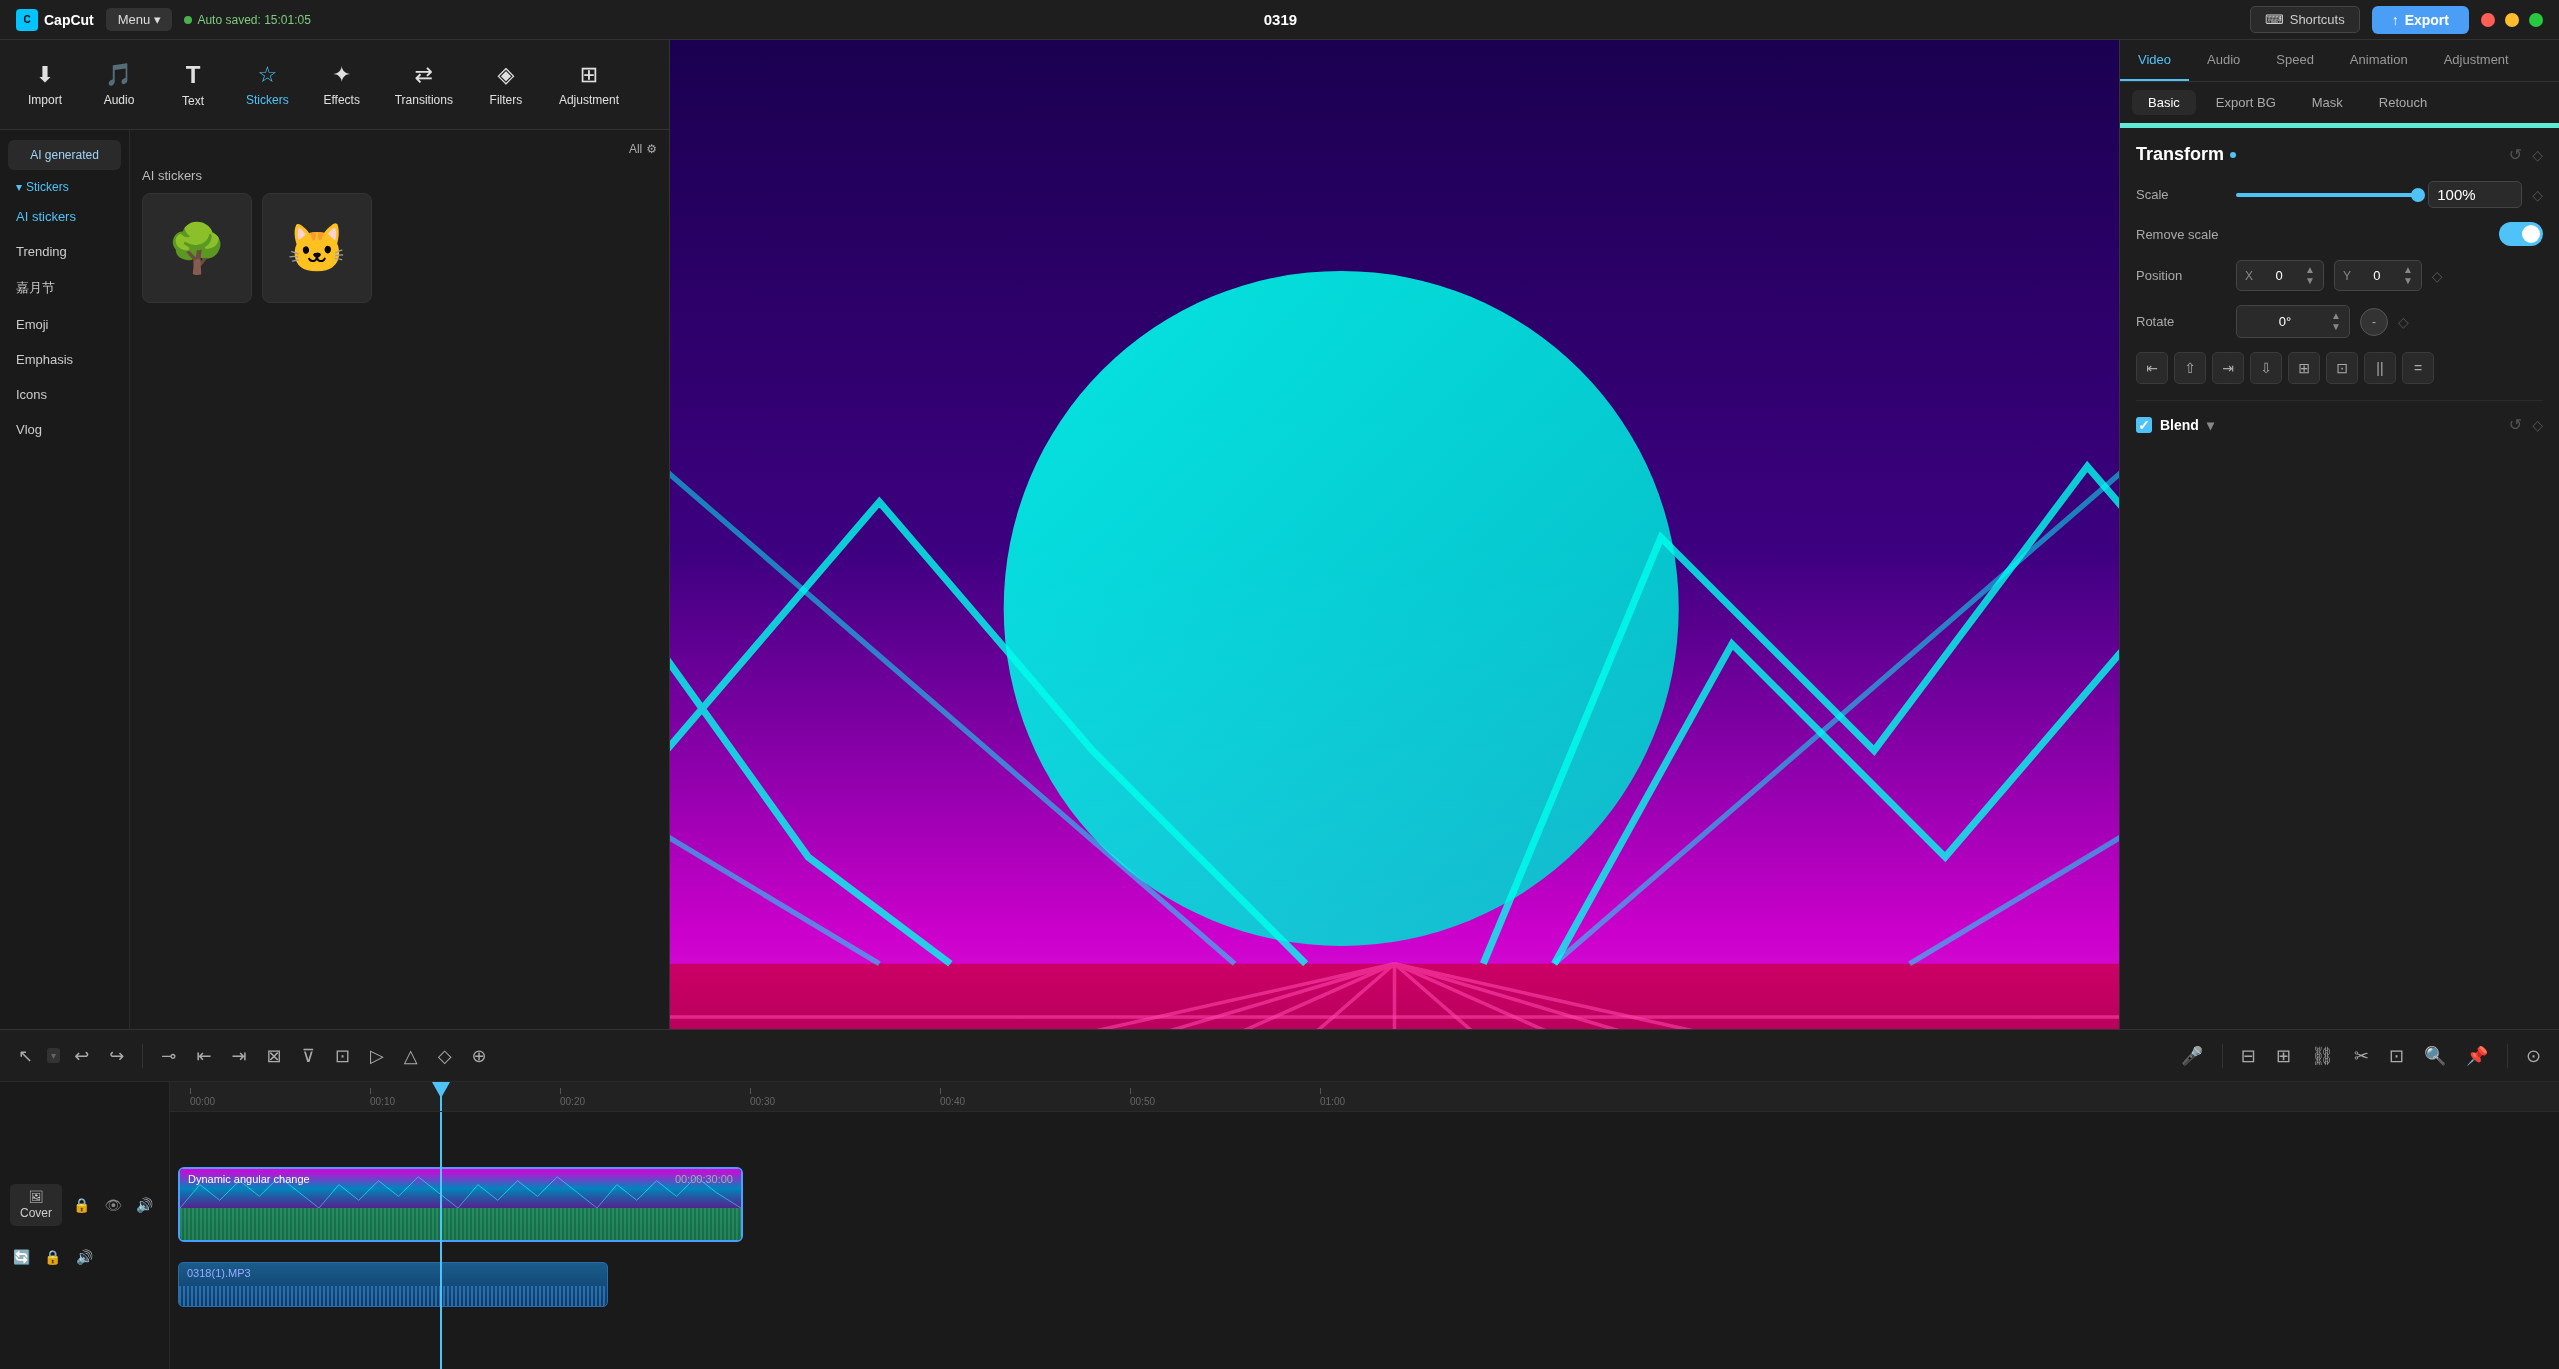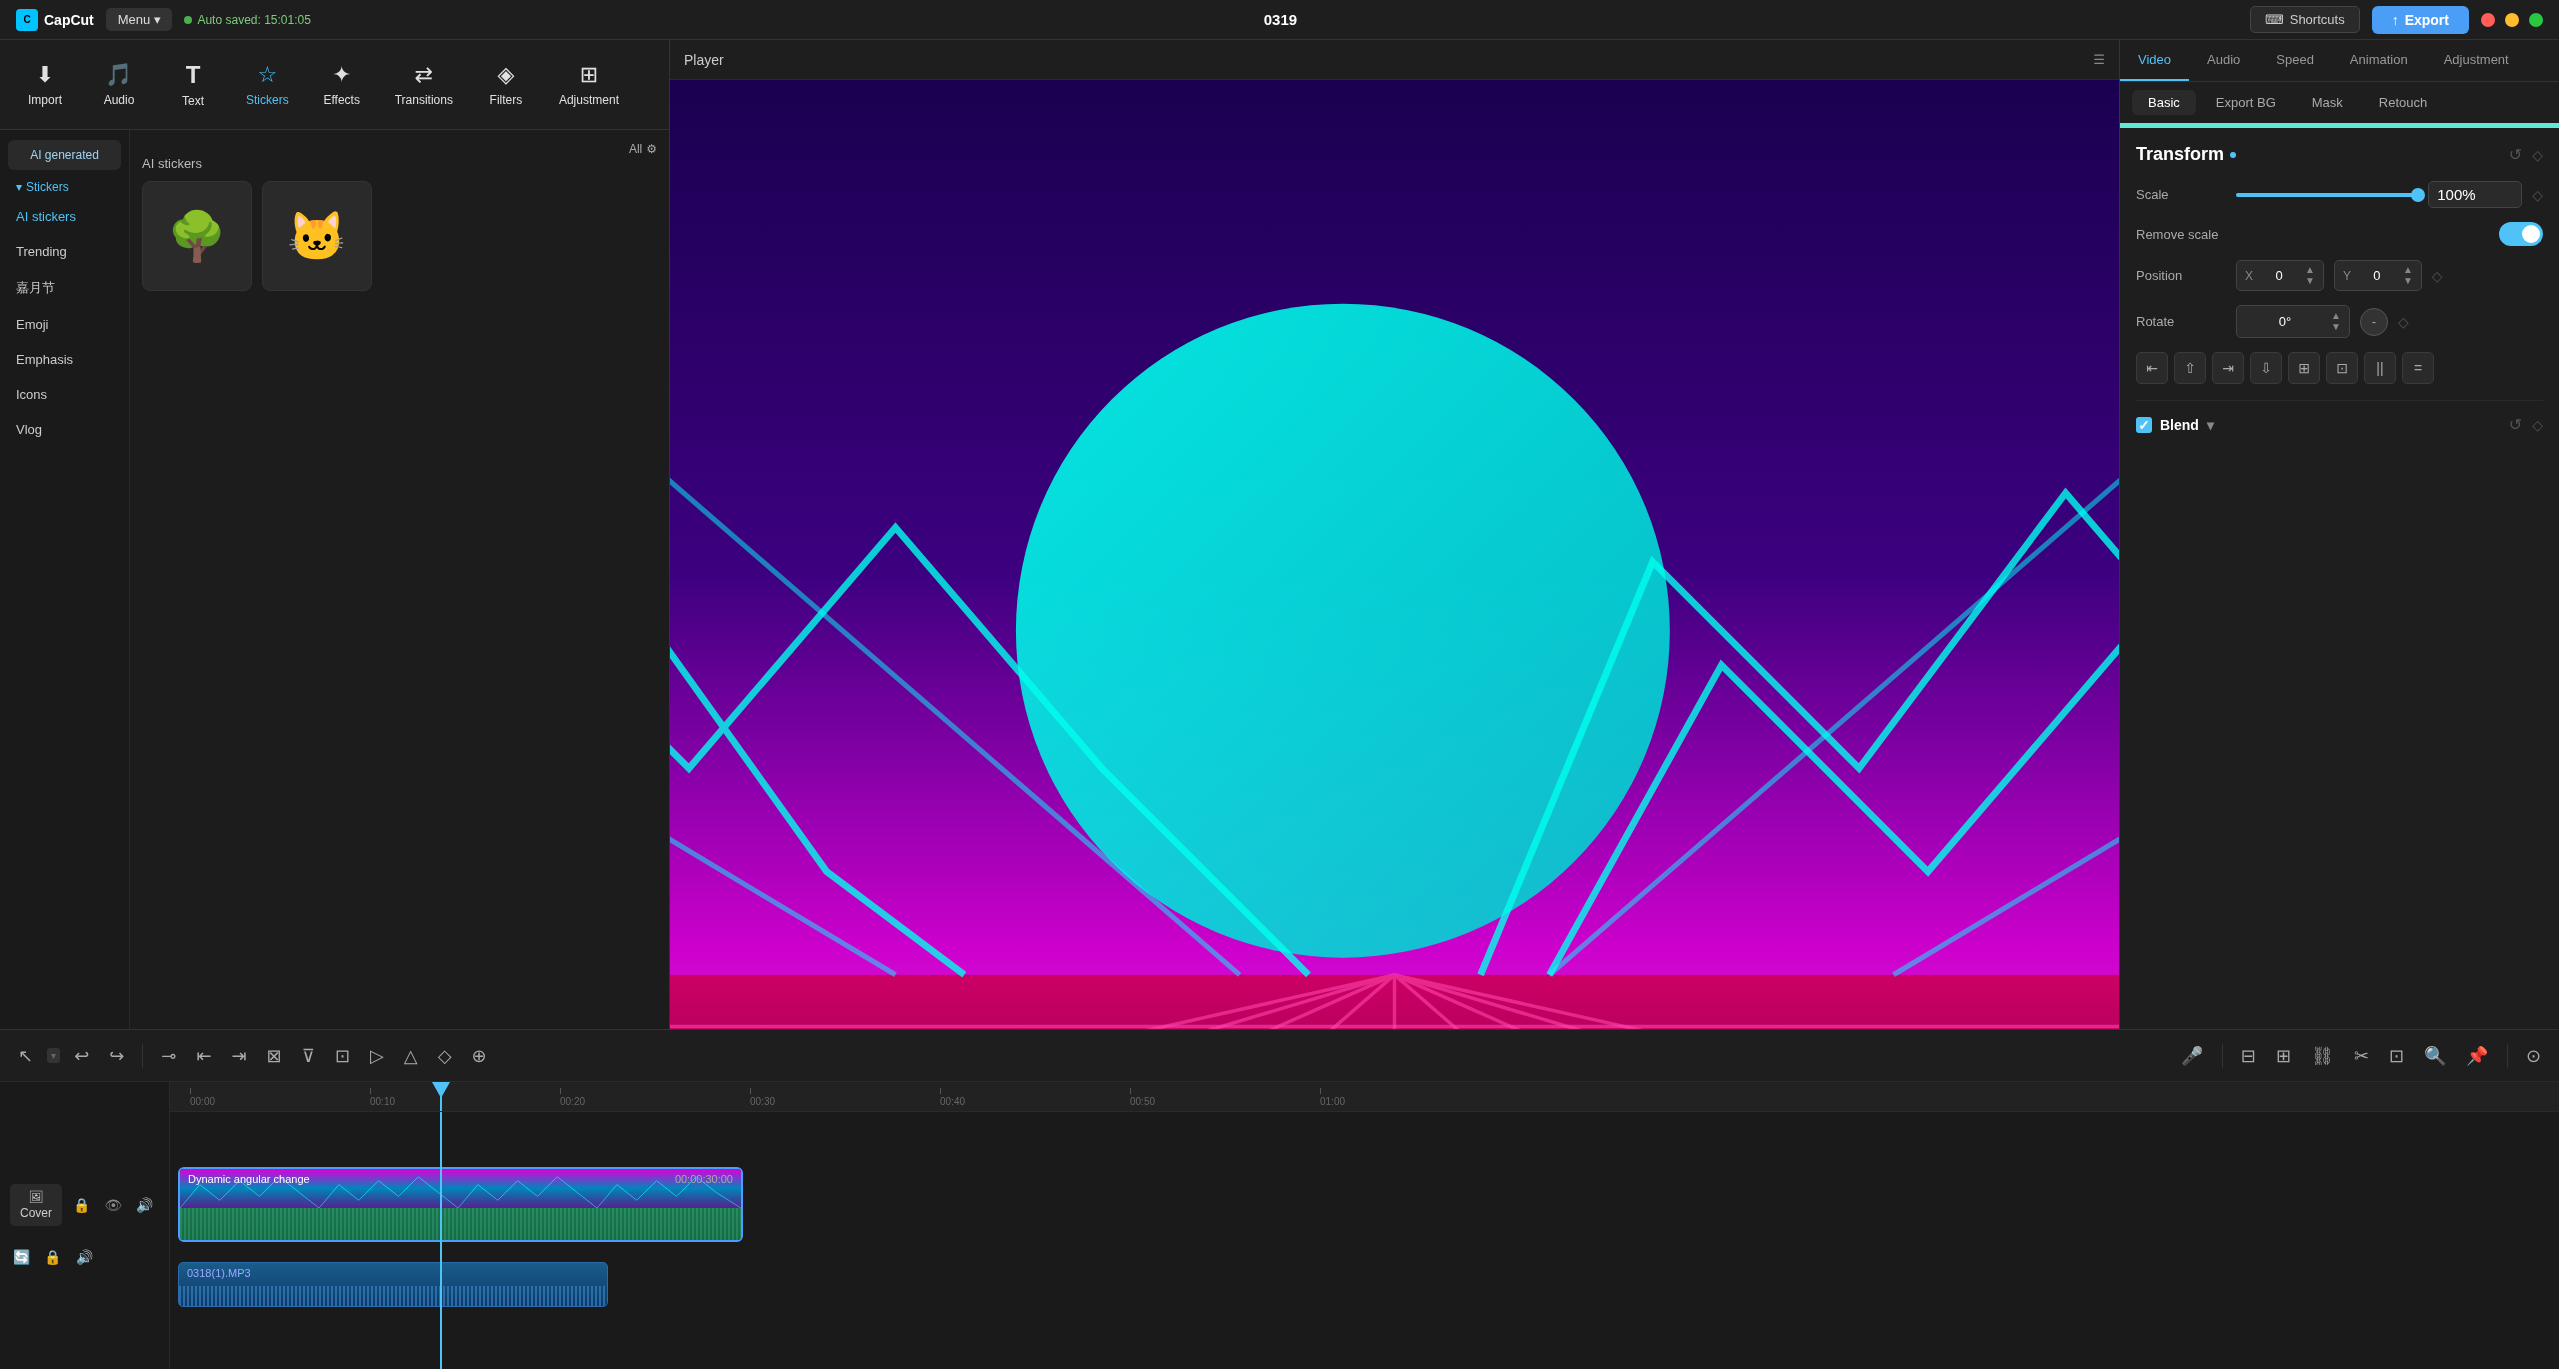--- a/index.html
+++ b/index.html
@@ -150,20 +150,21 @@
     .stickers-panel {
       flex: 1;
       padding: 12px;
       overflow-y: auto;
       background: #1c1c1c;
     }
     .stickers-header {
       display: flex;
       justify-content: space-between;
       align-items: center;
+      margin-bottom: 12px;
     }
     .stickers-header-title { font-size: 14px; color: #ddd; }
     .all-filter { font-size: 12px; color: #aaa; display: flex; align-items: center; gap: 4px; cursor: pointer; }
     .stickers-section-label { font-size: 13px; color: #bbb; margin-bottom: 10px; }
     .stickers-grid { display: flex; flex-wrap: wrap; gap: 10px; }
     .sticker-item {
       width: 110px;
       height: 110px;
       background: #2a2a2a;
       border-radius: 8px;
@@ -778,24 +779,20 @@
           <div class="sticker-item">🌳</div>
           <div class="sticker-item">🐱</div>
         </div>
       </div>
     </div>
   </div>
 
   <div class="center-right">
 
     <div class="center-panel">
-      <div class="player-header">
-        <span class="player-title">Player</span>
-        <span class="player-menu-icon">☰</span>
-      </div>
 
       <div class="player-viewport">
         <div class="player-video-preview">
           <svg width="100%" height="100%" viewBox="0 0 890 360" preserveAspectRatio="xMidYMid slice">
 
             <defs>
               <linearGradient id="skyGrad" x1="0" y1="0" x2="0" y2="1">
                 <stop offset="0%" stop-color="#1a0050"></stop>
                 <stop offset="40%" stop-color="#3d0080"></stop>
                 <stop offset="70%" stop-color="#cc00cc"></stop>

